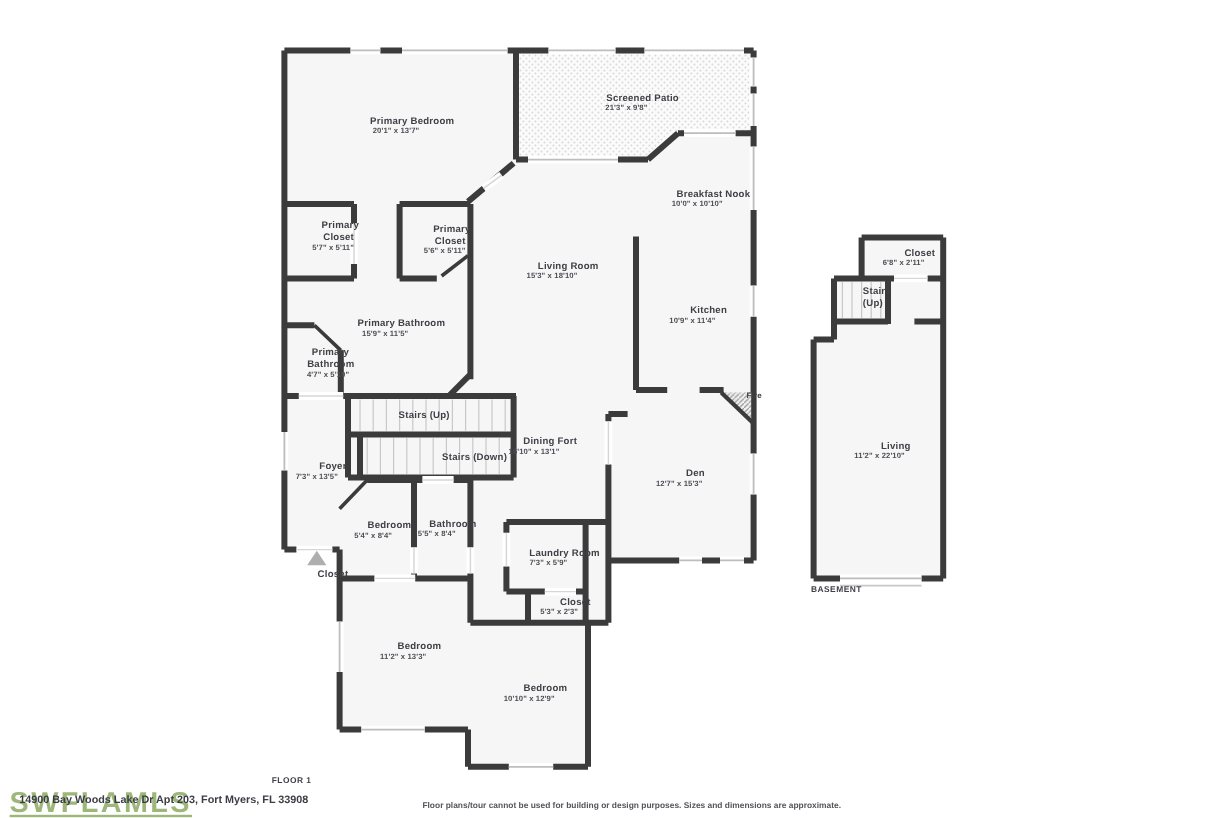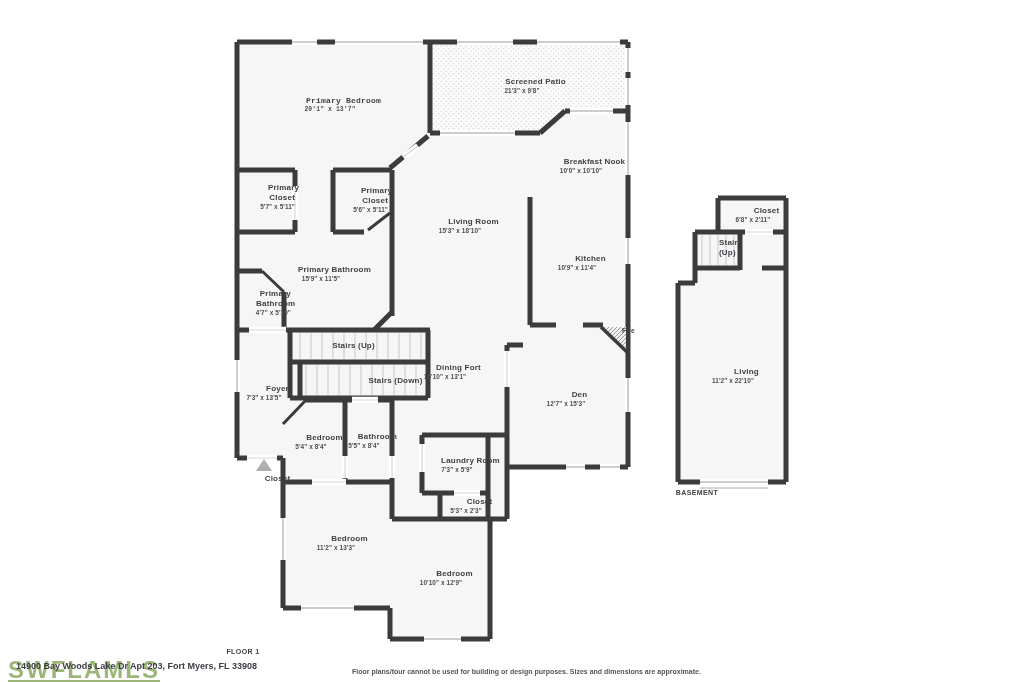--- a/index.html
+++ b/index.html
@@ -105,21 +105,21 @@
   <path fill="none" stroke="#d6d6d6" stroke-width="1.2" d="M247,458H277 M295,186V220 M249,330H286 M507,351V387 M352,400H378
            M345,456V478 M392,456V478 M312,482H346 M422,444V472 M454,493H480
            M745,232H773 M403,157L418,146"></path>
 
   <path d="M700,488H768" stroke="#c8c8c8" stroke-width="1.5" fill="none"></path>
 
   <polygon points="256,471 272,471 264,459" fill="#aeaeae"></polygon>
 </svg>
 
 <div id="labels-floor1">
-    <div class="room-label" style="left: 330px; top: 105px; font-family: Liberation Mono, monospace;">
+    <div class="room-label" style="left: 330px; top: 105px;">
       <div class="rname">Primary Bedroom</div>
       <div class="rdims">20'1" x 13'7"</div>
     </div>
     <div class="room-label" style="left: 522px; top: 86px;">
       <div class="rname">Screened Patio</div>
       <div class="rdims">21'3" x 9'8"</div>
     </div>
     <div class="room-label" style="left: 581px; top: 166px;">
       <div class="rname">Breakfast Nook</div>
       <div class="rdims">10'0" x 10'10"</div>

